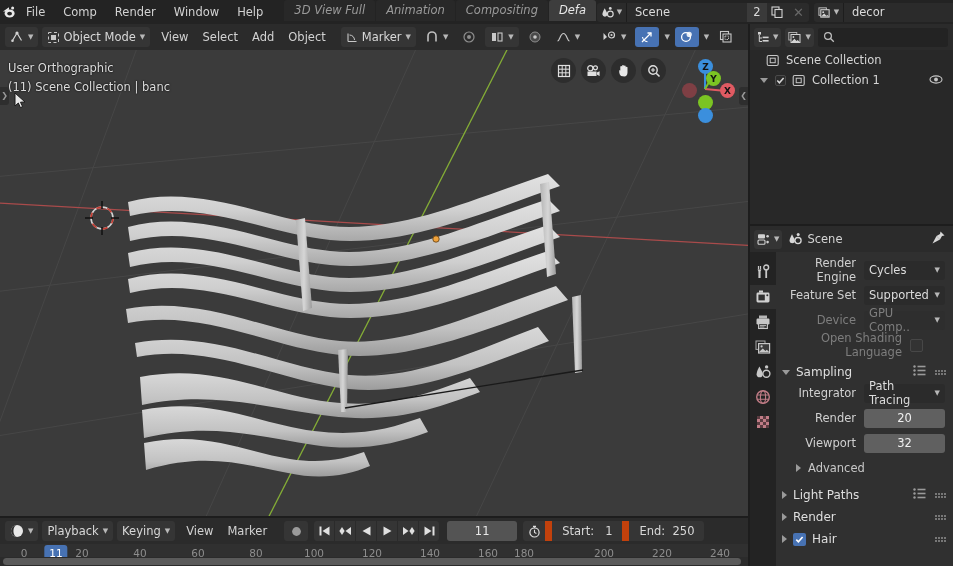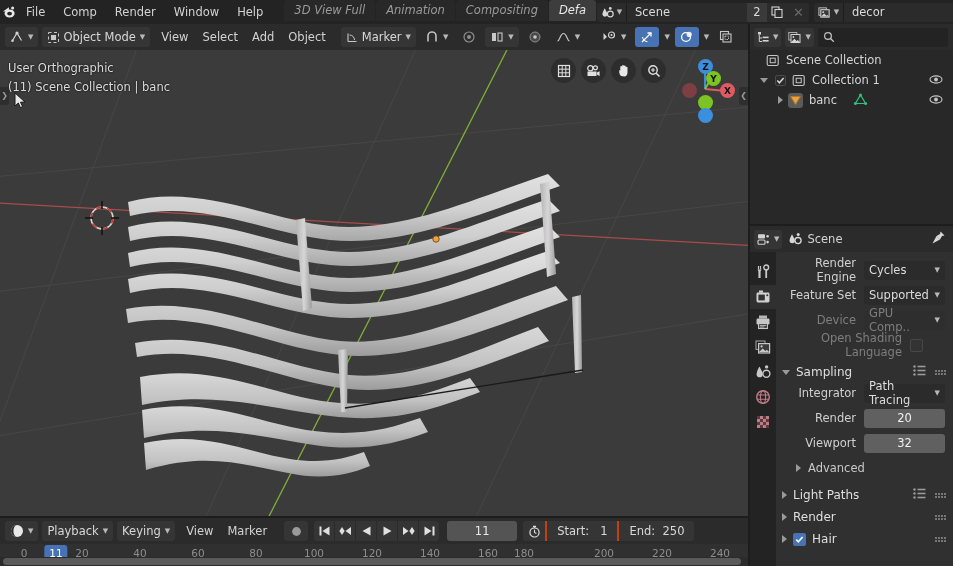--- a/index.html
+++ b/index.html
@@ -129,21 +129,21 @@
     background: #545454; border-radius: 3px; height: 20px; line-height: 20px;
     width: 70px; text-align: center; color: #e8e8e8; font-size: 11.5px; margin-left: 8px;
   }
   .tl-range {
     display: flex; align-items: center; margin-left: 6px; height: 20px;
   }
   .tl-clock { width: 22px; height: 20px; background: #353535; border-radius: 3px 0 0 3px;
     display: flex; align-items: center; justify-content: center; }
   .tl-se {
     background: #353535; height: 20px; line-height: 20px; padding: 0 10px;
-    color: #d8d8d8; font-size: 11.5px; border-left: 2px solid #c2410c;
+    color: #d8d8d8; font-size: 11.5px; border-left: 7px solid #c2410c;
   }
   .tl-se.last { border-radius: 0 3px 3px 0; }
   .tl-ruler {
     position: relative; height: 22px; background: #303030; overflow: hidden;
   }
   .tl-tick {
     position: absolute; top: 3px; font-size: 10.5px; color: #8d8d8d;
     transform: translateX(-50%);
   }
   .tl-playhead {
@@ -705,43 +705,20 @@
         </span>
         <span>Collection 1</span>
         <span class="ol-eye">
           <svg width="14" height="13" viewBox="0 0 14 13">
             <ellipse cx="7" cy="6.5" rx="6" ry="3.6" fill="none" stroke="#c6c6c6" stroke-width="1.1"></ellipse>
             <circle cx="7" cy="6.5" r="1.9" fill="#c6c6c6"></circle>
           </svg>
         </span>
       </div>
 
-      <div class="ol-row" style="padding-left:28px">
-        <span class="tri tri-right" style="margin-right:5px"></span>
-        <span style="display:flex;margin-right:6px;background:#5b5b5b;border-radius:3px;padding:1px">
-          <svg width="13" height="13" viewBox="0 0 13 13">
-            <path d="M1.6 2.5 L11.4 2.5 L6.5 10.5 Z" fill="#e8a33d" stroke="#b4782a" stroke-width="1"></path>
-          </svg>
-        </span>
-        <span>banc</span>
-        <span style="display:flex;margin-left:16px">
-          <svg width="15" height="14" viewBox="0 0 15 14">
-            <path d="M7.5 2 L12.6 10.5 L2.4 10.5 Z" fill="none" stroke="#2ec27e" stroke-width="1.2"></path>
-            <circle cx="7.5" cy="2" r="1.5" fill="#2ec27e"></circle>
-            <circle cx="12.6" cy="10.5" r="1.5" fill="#2ec27e"></circle>
-            <circle cx="2.4" cy="10.5" r="1.5" fill="#2ec27e"></circle>
-          </svg>
-        </span>
-        <span class="ol-eye">
-          <svg width="14" height="13" viewBox="0 0 14 13">
-            <ellipse cx="7" cy="6.5" rx="6" ry="3.6" fill="none" stroke="#c6c6c6" stroke-width="1.1"></ellipse>
-            <circle cx="7" cy="6.5" r="1.9" fill="#c6c6c6"></circle>
-          </svg>
-        </span>
-      </div>
     </div>
   </div>
 
   <div class="hsplit-props"></div>
 
   <div class="props">
     <div class="pr-header">
       <div class="pr-editor-btn">
         <svg width="14" height="13" viewBox="0 0 14 13">
           <rect x="1" y="1.2" width="7" height="4.3" rx="1" fill="#d2d2d2"></rect>

